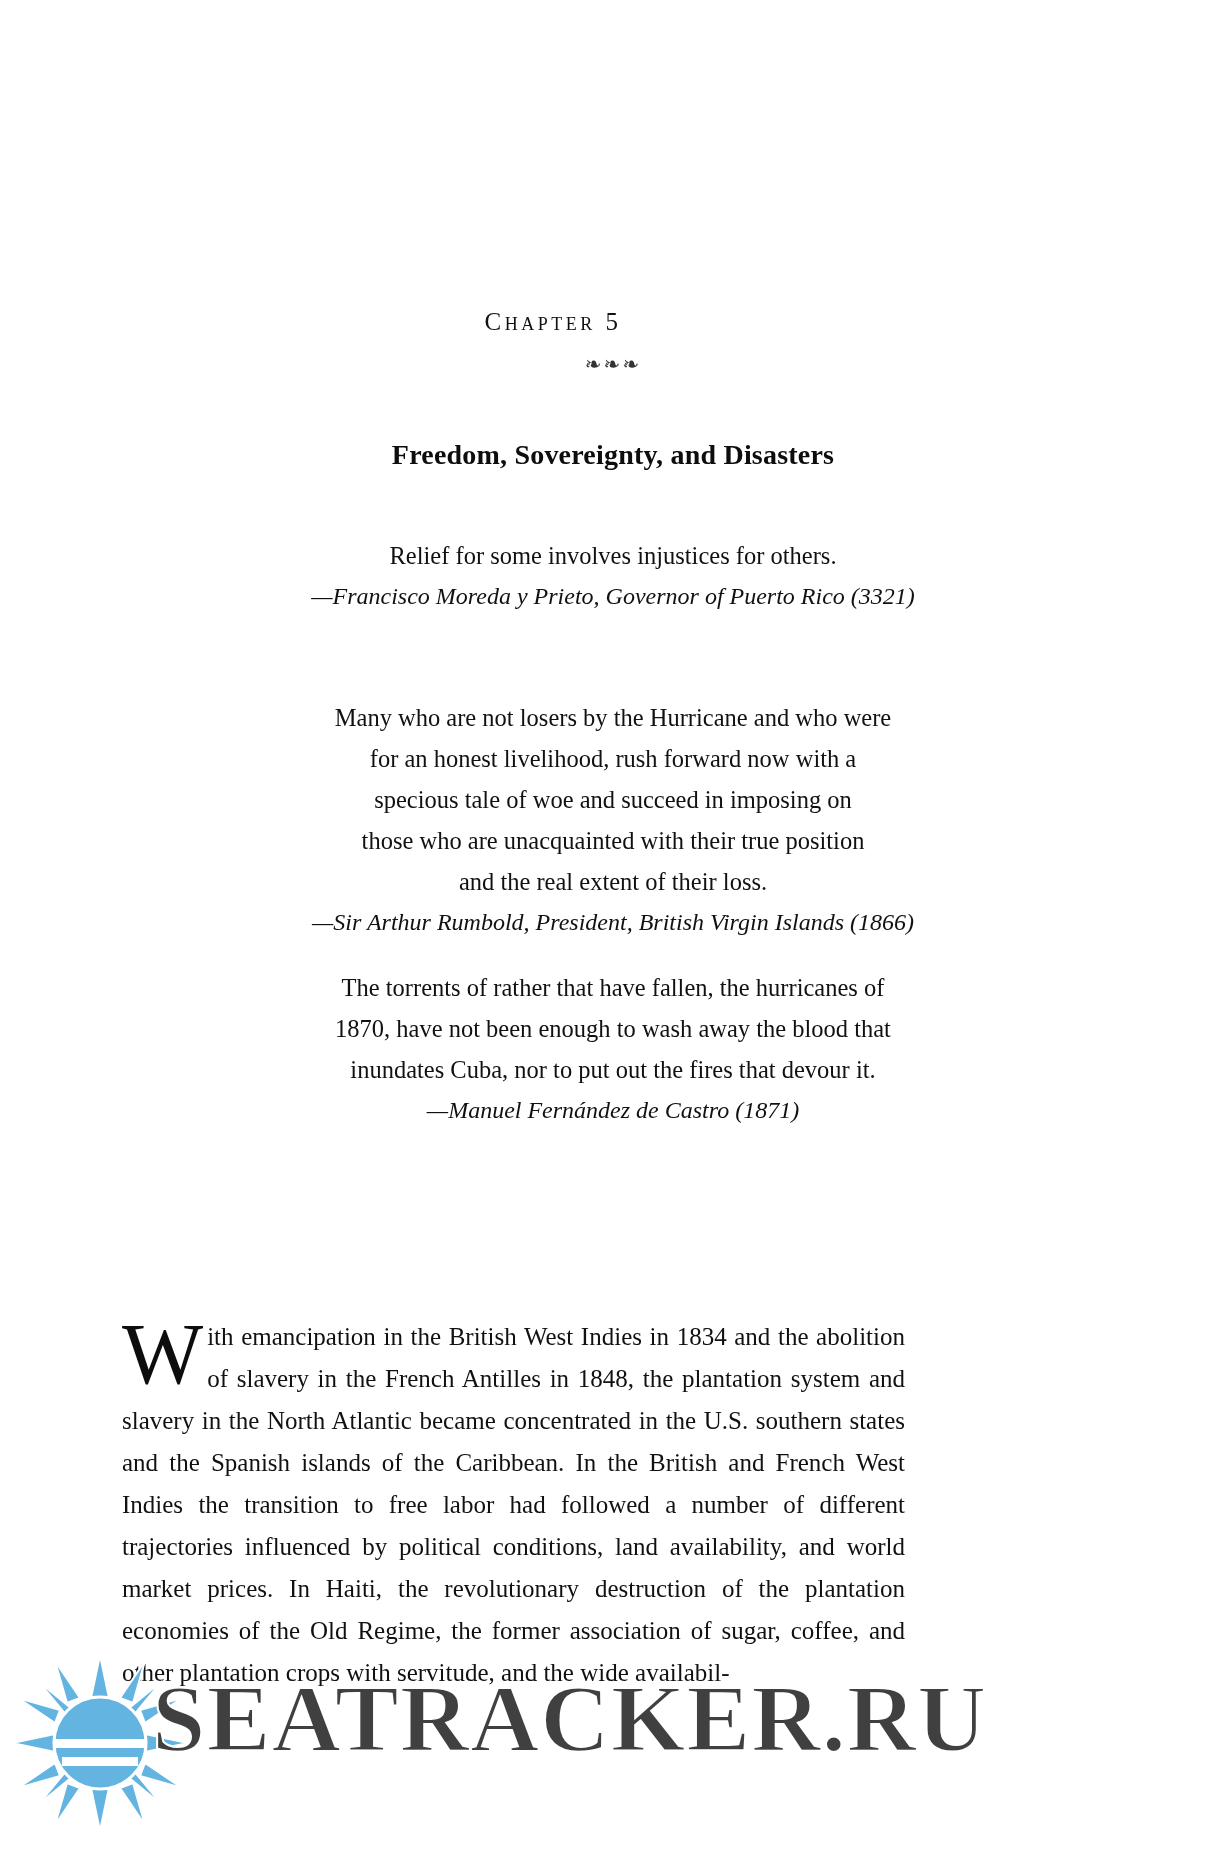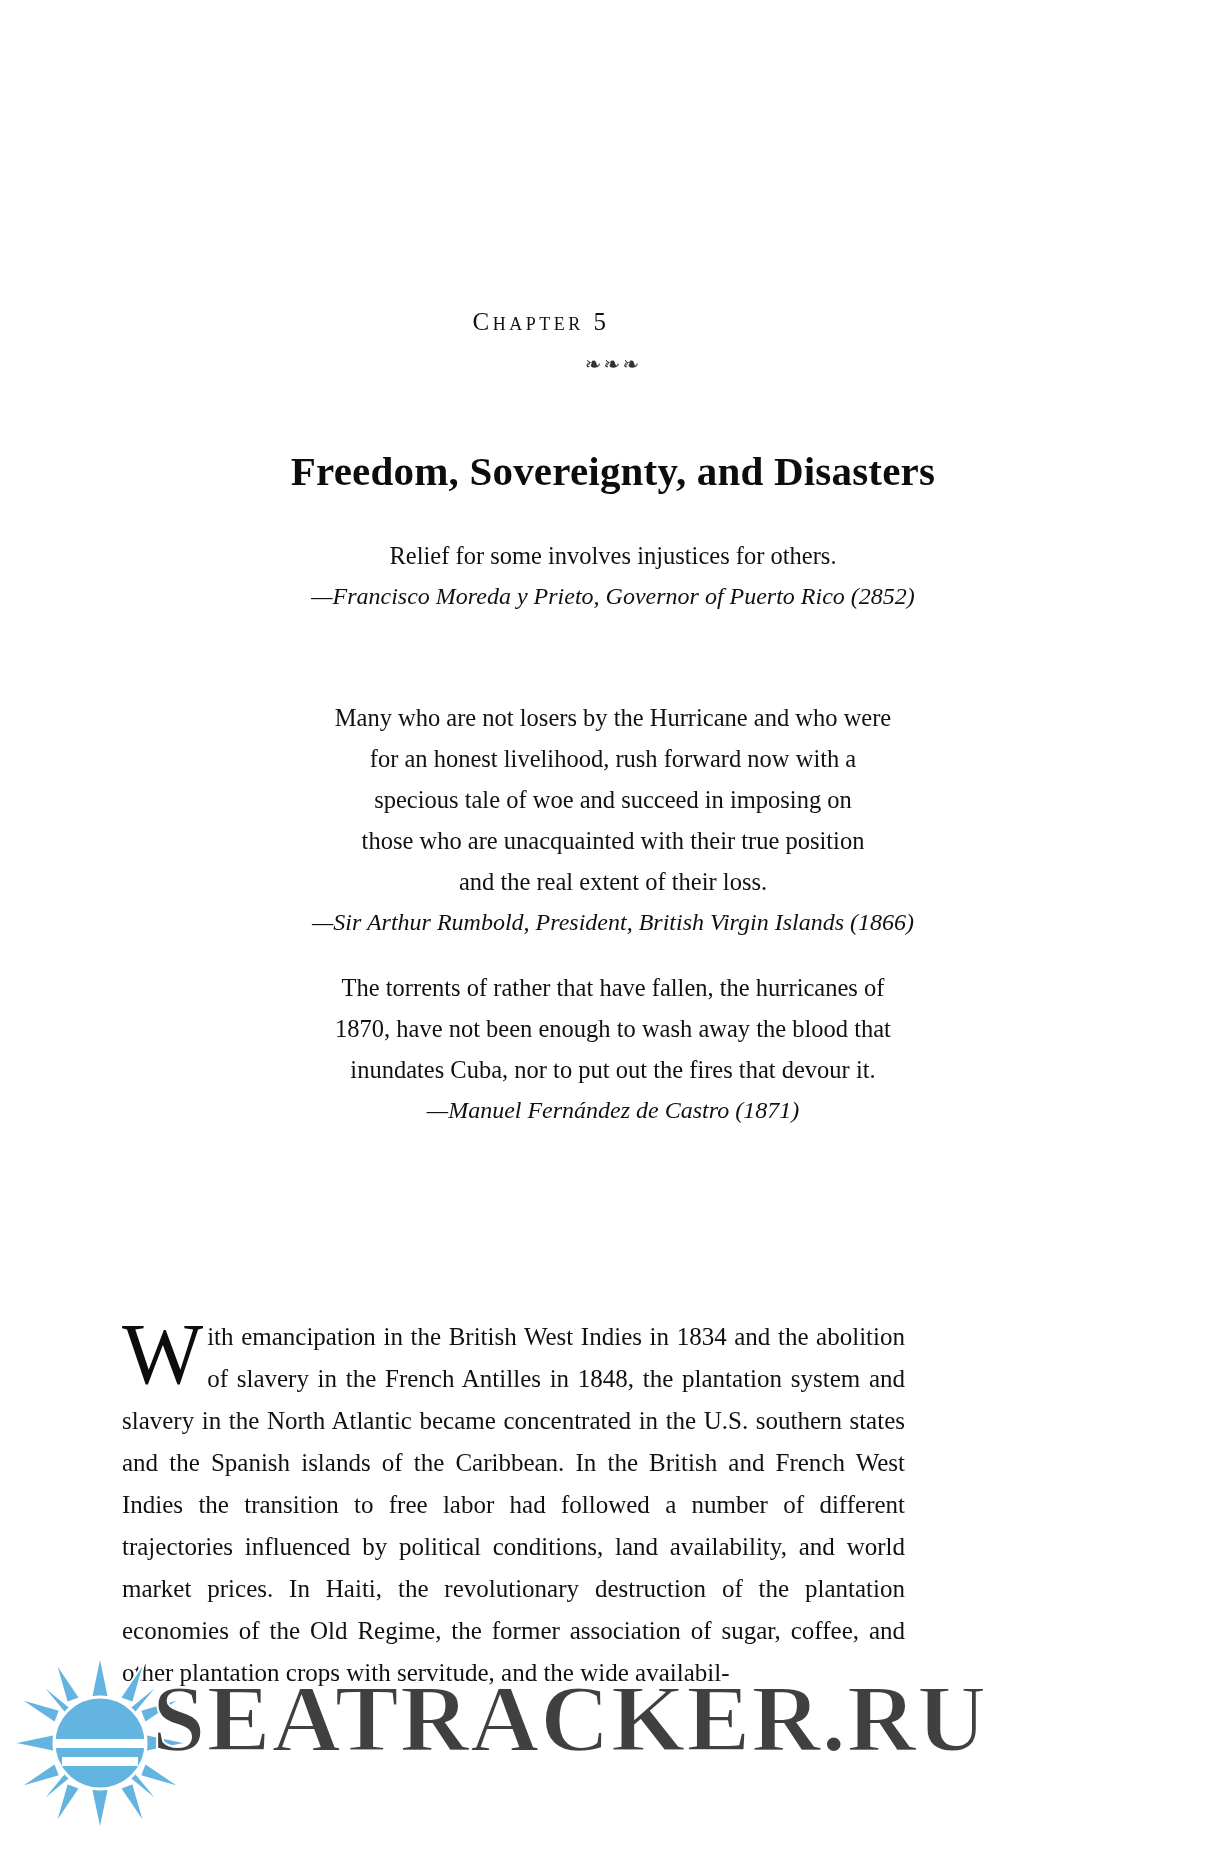--- a/index.html
+++ b/index.html
@@ -25,20 +25,21 @@
   .chapter-label {
     position: absolute;
     top: 308px;
     left: 0;
     width: 1082px;
     text-align: center;
     font-family: "Liberation Serif", serif;
     font-size: 25px;
     letter-spacing: 3.5px;
     color: #111;
+    padding-left: 12px;
   }
   .chapter-label .word {
     font-variant: small-caps;
   }
 
   .ornament {
     position: absolute;
     top: 352px;
     left: 0;
     width: 1226px;
@@ -49,21 +50,21 @@
   }
 
   .chapter-title {
     position: absolute;
     top: 420px;
     left: 0;
     width: 1226px;
     text-align: center;
     font-family: "Liberation Serif", serif;
     font-weight: bold;
-    font-size: 41px;
+    font-size: 28px;
     letter-spacing: 0.2px;
     color: #0d0d0d;
   }
 
   
   .epigraphs {
     position: absolute;
     top: 535px;
     left: 213px;
     width: 800px;
@@ -149,21 +150,21 @@
   </div>
 
   <div class="ornament">❧❧❧</div>
 
   <h1 class="chapter-title">Freedom, Sovereignty, and Disasters</h1>
 
   <div class="epigraphs">
 
     <div class="epigraph epi-1">
       <p>Relief for some involves injustices for others.</p>
-      <p class="attribution">—Francisco Moreda y Prieto, Governor of Puerto Rico (2852)</p>
+      <p class="attribution">—Francisco Moreda y Prieto, Governor of Puerto Rico (3321)</p>
     </div>
 
     <div class="epigraph epi-2">
       <p>Many who are not losers by the Hurricane and who were</p>
       <p>for an honest livelihood, rush forward now with a</p>
       <p>specious tale of woe and succeed in imposing on</p>
       <p>those who are unacquainted with their true position</p>
       <p>and the real extent of their loss.</p>
       <p class="attribution">—Sir Arthur Rumbold, President, British Virgin Islands (1866)</p>
     </div>

